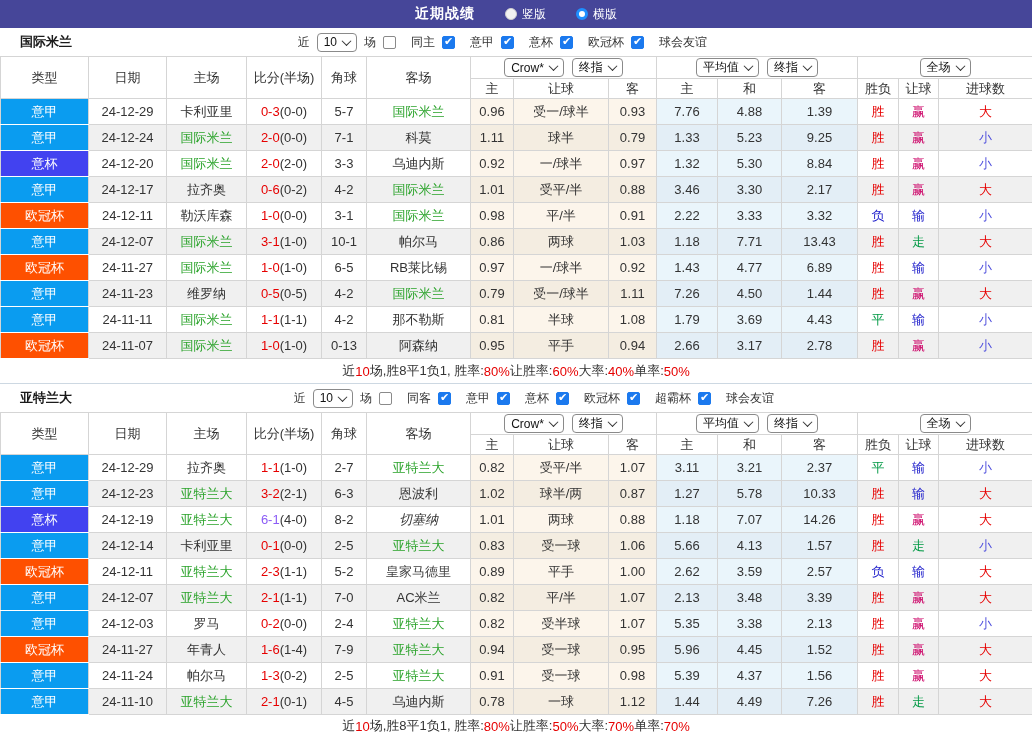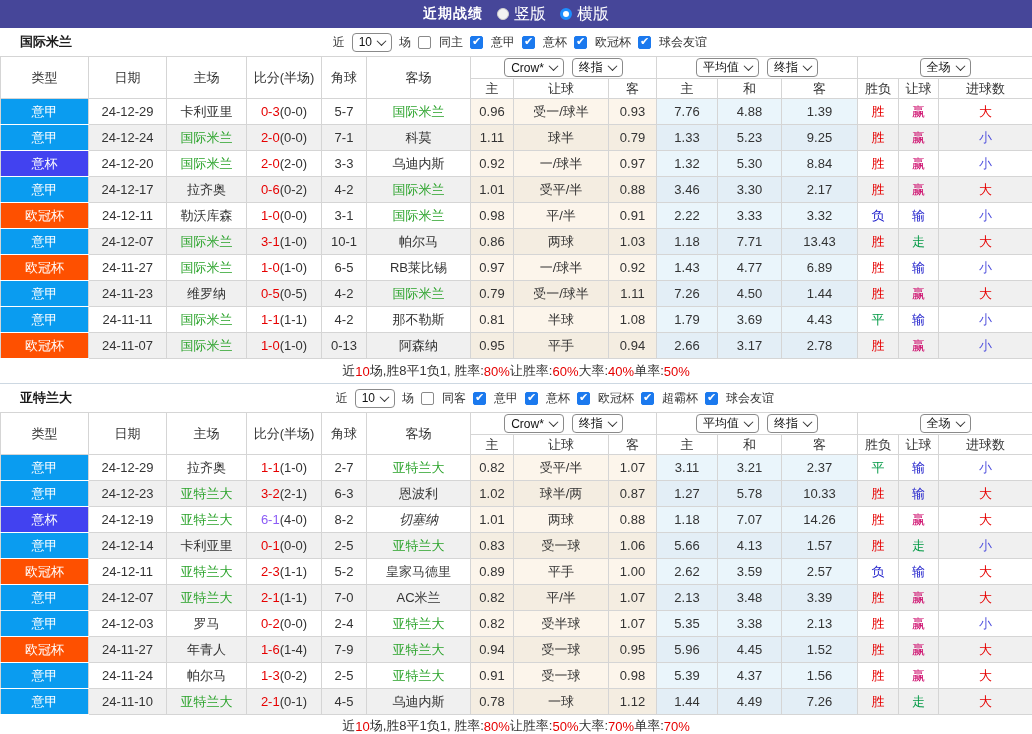--- a/index.html
+++ b/index.html
@@ -2,33 +2,33 @@
 <html><head>
 <meta charset="utf-8">
 <style>
   html,body{margin:0;padding:0;}
   body{
     width:1032px;height:734px;overflow:hidden;background:#fff;
     font-family:"Liberation Sans","DejaVu Sans",sans-serif;font-size:12px;color:#333;
   }
   .page{width:1032px;height:734px;display:flex;flex-direction:column;}
   
-  .topbar{height:28px;flex:0 0 28px;background:#464699;color:#fff;display:flex;align-items:center;justify-content:center;gap:14px;}
+  .topbar{height:28px;flex:0 0 28px;background:#464699;color:#fff;display:flex;align-items:center;justify-content:center;gap:30px;}
   .topbar .title{font-weight:bold;font-size:14px;letter-spacing:1px;}
-  .radio-wrap{display:flex;align-items:center;gap:5px;font-size:16px;cursor:pointer;}
+  .radio-wrap{display:flex;align-items:center;gap:5px;font-size:12px;cursor:pointer;}
   .radio-dot{width:12px;height:12px;border-radius:50%;box-sizing:border-box;display:inline-block;}
   .radio-dot.unsel{background:#f2f2f2;border:1px solid #cfcfcf;}
   .radio-dot.sel{background:#fff;border:3px solid #1e8fff;}
   
   .section-head{height:28px;flex:0 0 28px;display:flex;align-items:center;position:relative;background:#fff;}
   .team-name{position:absolute;left:20px;font-weight:700;font-size:13px;color:#1a1a1a;}
   .filters{margin-left:auto;display:flex;align-items:center;gap:7px;}
   .sec1 .filters{margin-right:325px;}
   .sec2 .filters{margin-right:258px;}
-  .cb-wrap{display:flex;align-items:center;gap:8px;cursor:pointer;}
+  .cb-wrap{display:flex;align-items:center;gap:15px;cursor:pointer;}
   .cb{width:13px;height:13px;box-sizing:border-box;border:1px solid #8a8a8a;border-radius:2px;background:#fff;position:relative;display:inline-block;}
   .cb.checked{background:#1b79ee;border-color:#1b79ee;}
   .cb.checked::after{content:"✔";position:absolute;left:1px;top:-2px;color:#fff;font-size:11px;}
   
   .selbox{display:inline-flex;align-items:center;gap:6px;border:1px solid #8a8a8a;border-radius:4px;background:#fff;
           padding:0 6px;height:19px;box-sizing:border-box;font-size:12px;color:#111;cursor:default;}
   .chev{display:inline-block;width:6px;height:6px;border-right:1.6px solid #333;border-bottom:1.6px solid #333;
         transform:rotate(45deg) translate(-1px,-1px);}
   
   table{width:1032px;border-collapse:collapse;table-layout:fixed;}

